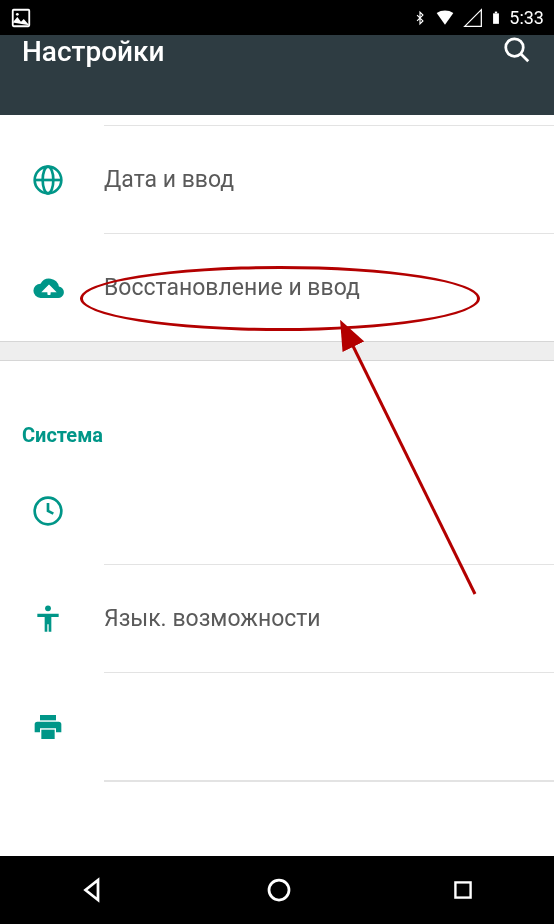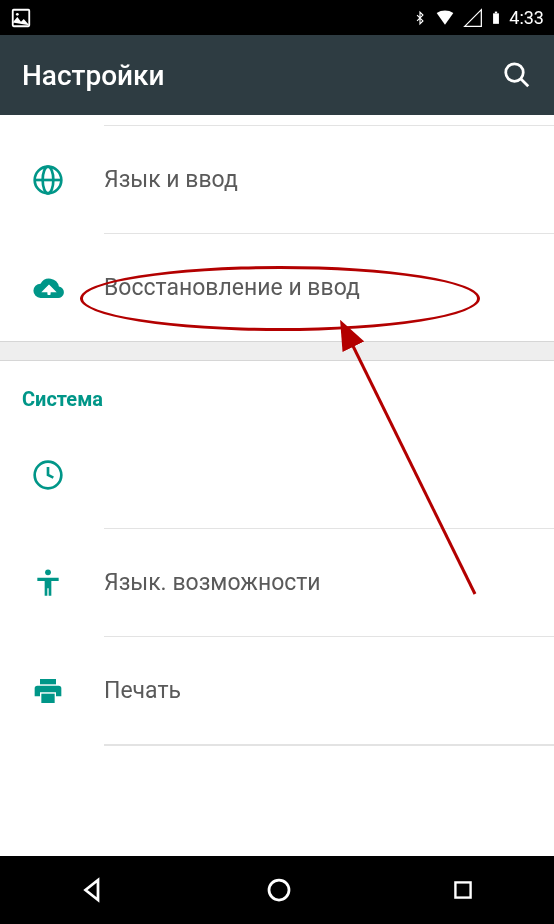--- a/index.html
+++ b/index.html
@@ -21,21 +21,21 @@
       font-size: 18px;
     }
     .status-bar .left { flex: 0 0 auto; }
     .status-bar .spacer { flex: 1; }
     .status-bar .right { display: flex; align-items: center; gap: 6px; }
     .app-bar {
       height: 80px;
       background: #2E3C42;
       color: #fff;
       display: flex;
-      align-items: center;
+      align-items: flex-start;
       padding: 0 22px;
       gap: 24px;
     }
     .app-bar .title {
       font-size: 28px;
       font-weight: 500;
       flex: 1;
     }
     .app-bar .search { flex: 0 0 auto; }
     .content {
@@ -69,20 +69,21 @@
       height: 20px;
       background: #eeeeee;
       border-top: 1px solid #d6d6d6;
       border-bottom: 1px solid #d6d6d6;
     }
     .section-header {
       color: #009688;
       font-size: 20px;
       font-weight: 700;
       padding: 26px 22px 10px 22px;
+      margin-top: 36px;
     }
     .nav-bar {
       position: absolute;
       bottom: 0; left: 0; right: 0;
       height: 68px;
       background: #000;
       display: flex;
       align-items: center;
       justify-content: space-around;
     }
@@ -129,21 +130,21 @@
       <svg width="20" height="20" viewBox="0 0 24 24">
         <path d="M2 22 L22 2 L22 22 Z" fill="none" stroke="#fff" stroke-width="1.5"></path>
       </svg>
     </span>
     <span>
       <svg width="14" height="22" viewBox="0 0 24 24">
         <rect x="7" y="4" width="10" height="18" fill="#fff"></rect>
         <rect x="10" y="1" width="4" height="3" fill="#fff"></rect>
       </svg>
     </span>
-    <span style="font-size:18px;">4:33</span>
+    <span style="font-size:18px;">5:33</span>
   </div>
 </div>
 
 <div class="app-bar">
   <div class="title">Настройки</div>
   <div class="search">
     <svg width="30" height="30" viewBox="0 0 24 24" fill="none" stroke="#fff" stroke-width="2.2">
       <circle cx="10" cy="10" r="7"></circle>
       <line x1="15" y1="15" x2="21" y2="21"></line>
     </svg>
@@ -155,21 +156,21 @@
   <div class="row-divider" style="margin-top:10px;"></div>
 
   <div class="row">
     <div class="icon-wrap">
       <svg width="32" height="32" viewBox="0 0 24 24" fill="none" class="teal-stroke" stroke-width="2">
         <circle cx="12" cy="12" r="10"></circle>
         <ellipse cx="12" cy="12" rx="4" ry="10"></ellipse>
         <line x1="2" y1="12" x2="22" y2="12"></line>
       </svg>
     </div>
-    <div class="label">Язык и ввод</div>
+    <div class="label">Дата и ввод</div>
   </div>
   <div class="row-divider"></div>
 
   <div class="row">
     <div class="icon-wrap">
       <svg width="34" height="34" viewBox="0 0 24 24">
         <path class="teal-fill" d="M6 19 a5 5 0 0 1 0-10 a7 7 0 0 1 13 2 a4 4 0 0 1 -1 8 Z"></path>
         <path fill="#fff" d="M12 16 V11 M9 14 l3-3 l3 3 Z" stroke="#fff" stroke-width="2"></path>
         <path fill="#fff" d="M9 13 l3-3 l3 3 l-2 0 l0 4 l-2 0 l0 -4 Z"></path>
       </svg>
@@ -203,21 +204,20 @@
   <div class="row-divider"></div>
 
   <div class="row">
     <div class="icon-wrap">
       <svg width="32" height="32" viewBox="0 0 24 24" class="teal-fill">
         <path d="M6 3 h12 v4 H6 Z"></path>
         <path d="M4 8 h16 a2 2 0 0 1 2 2 v6 h-4 v-3 H6 v3 H2 v-6 a2 2 0 0 1 2-2 Z"></path>
         <path d="M7 14 h10 v7 H7 Z"></path>
       </svg>
     </div>
-    <div class="label">Печать</div>
   </div>
   <div class="row-divider"></div>
 
   <div class="row-divider"></div>
 
 </div>
 
 <div class="annotation-ellipse"></div>
 <svg style="position:absolute; left:0; top:0; pointer-events:none; z-index:5;" width="554" height="924">
   <defs>

